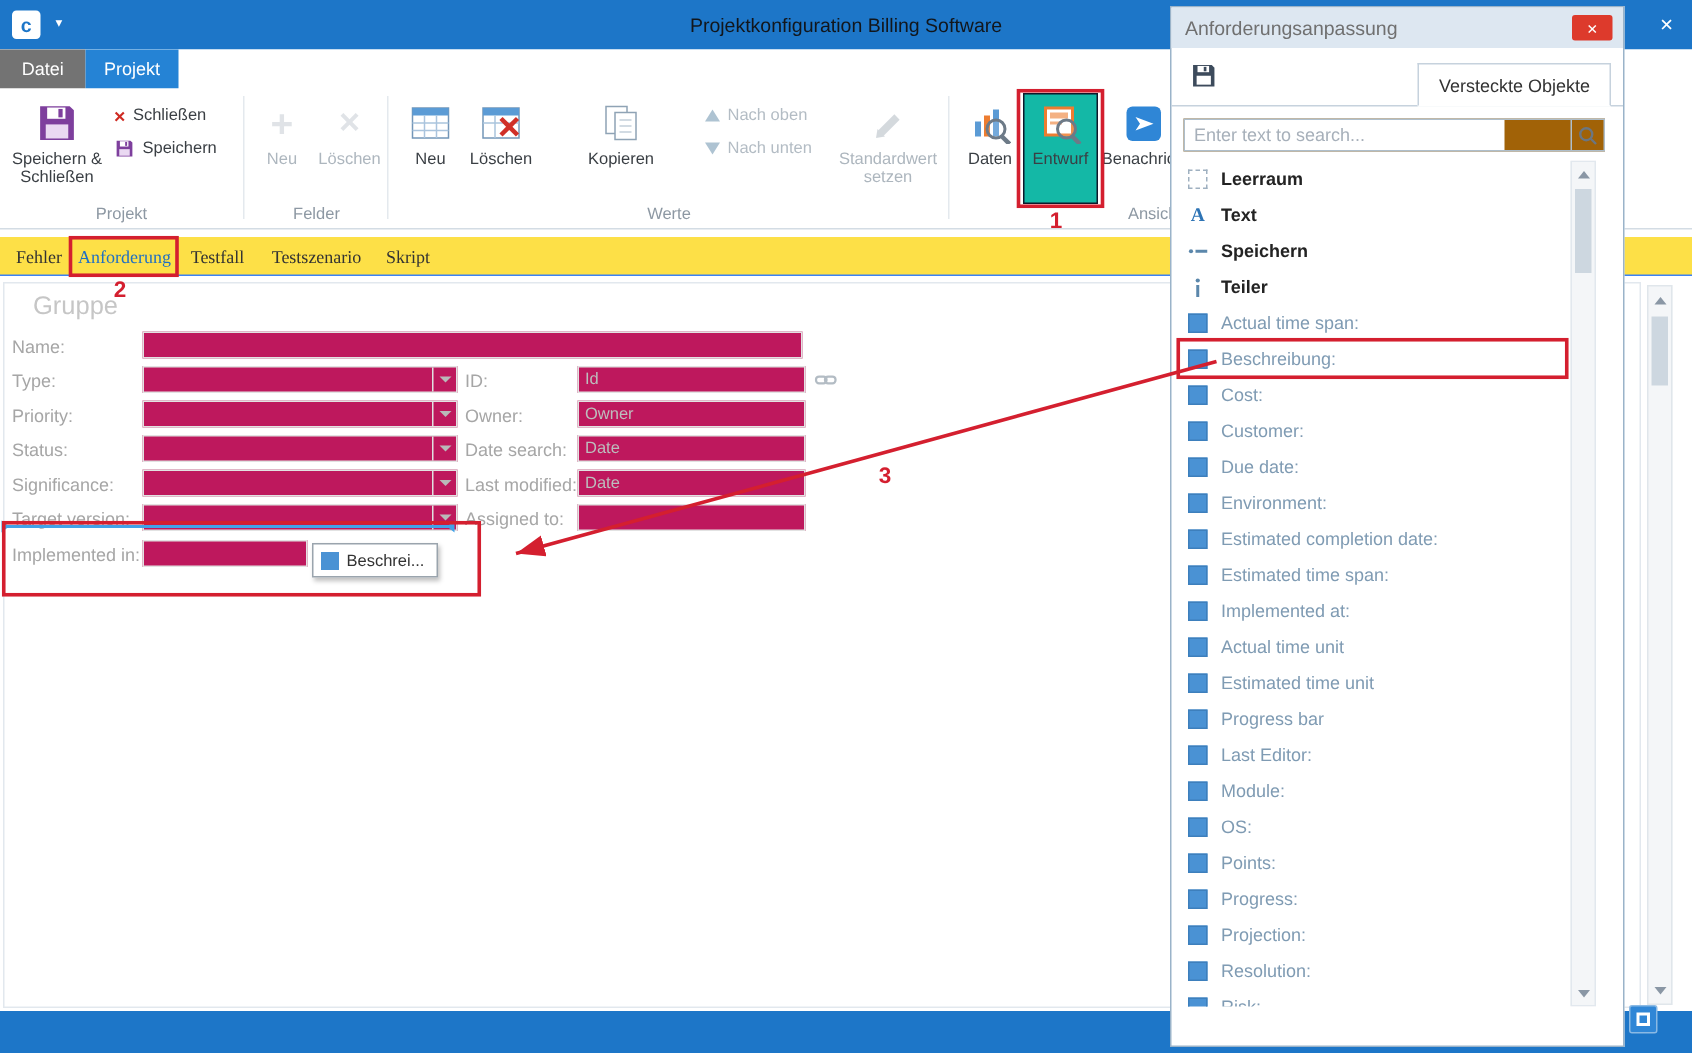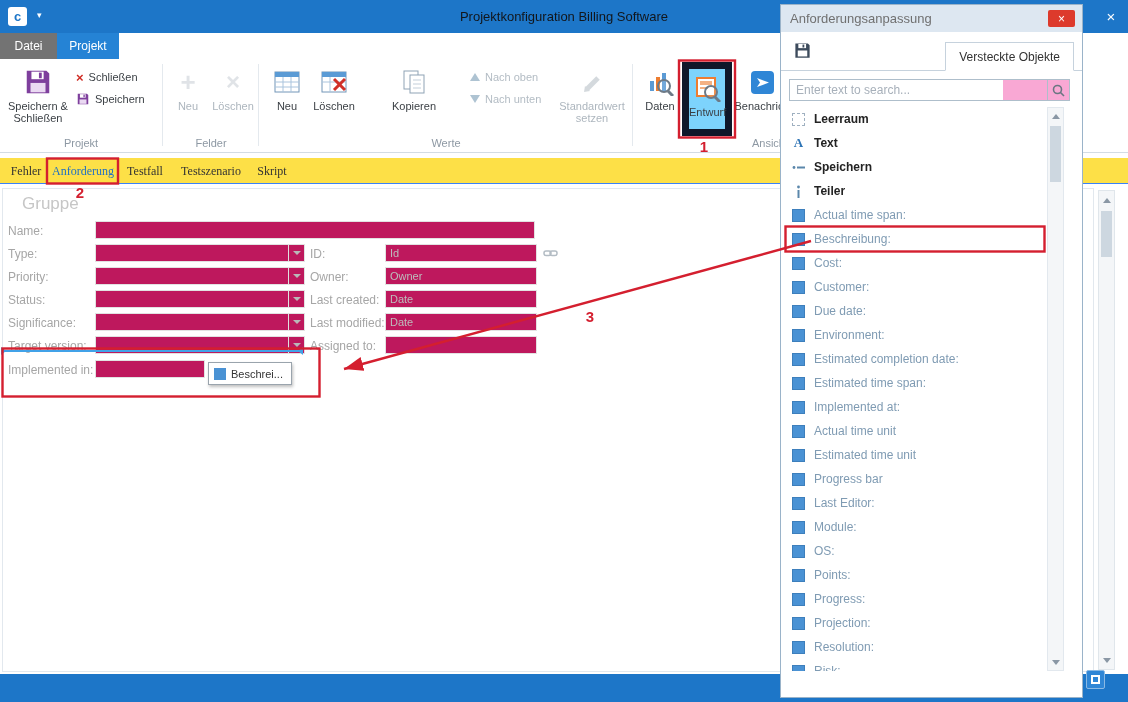--- a/index.html
+++ b/index.html
@@ -19,21 +19,21 @@
   .rtab.datei { left:0; width:57px; background:#737373; }
   .rtab.projekt { left:57px; width:62px; background:#2583d5; }
 
   
   .ribbon { position:absolute; left:0; top:59px; width:1128px; height:94px; background:#fff; border-bottom:1px solid #d3dce4; z-index:1; }
   .gsep { position:absolute; top:5px; height:82px; width:1px; background:#e4e9ee; }
   .gcap { position:absolute; top:78px; font-size:11px; color:#8d98a3; text-align:center; }
   .rbtn { position:absolute; top:3px; height:74px; display:flex; flex-direction:column; align-items:center; padding-top:5px; gap:3px; font-size:11px; color:#3a3f44; text-align:center; }
   .rbtn .ric { height:30px; display:flex; align-items:center; justify-content:center; }
   .rbtn .rlabel { line-height:12px; max-width:100%; }
-  .rbtn.selected { background:#7dd3fc; border:7px solid #0f172a; padding-top:4px; }
+  .rbtn.selected { background:#14b8a6; border:1px solid #0f172a; padding-top:4px; }
   .rbtn.disabled { color:#adb6be; }
   .rbtn.disabled svg, .rbtn.disabled .gi { opacity:.5; }
   .sbtn { position:absolute; height:20px; display:flex; align-items:center; gap:5px; font-size:11px; color:#3a3f44; }
   .sbtn.disabled { color:#b3bcc4; }
   .gi.plus { font-size:26px; color:#c2c9d0; font-weight:bold; line-height:26px; }
   .gi.cross-big { font-size:24px; color:#c2c9d0; font-weight:bold; }
   .gi.cross-red { font-size:13px; color:#cf2b23; font-weight:bold; }
   .tri-up-sm { width:0; height:0; border-left:5px solid transparent; border-right:5px solid transparent; border-bottom:8px solid #aec3d2; }
   .tri-down-sm { width:0; height:0; border-left:5px solid transparent; border-right:5px solid transparent; border-top:8px solid #aec3d2; }
 
@@ -68,21 +68,21 @@
   .corner { position:absolute; left:1086px; top:670px; width:19px; height:19px; background:#2f86d6; border:1px solid #8ab9e4; border-radius:2px; z-index:12; display:flex; align-items:center; justify-content:center; }
   .corner-inner { width:9px; height:9px; border:2px solid #fff; }
 
   
   .panel { position:absolute; left:780px; top:4px; width:303px; height:694px; background:#fff; border:1px solid #9ab3c9; z-index:10; }
   .ptitle { position:absolute; left:0; top:0; right:0; height:27px; background:#dde7f1; display:flex; align-items:center; padding:0 9px; font-size:13px; color:#707070; }
   .pclose { position:absolute; right:7px; top:5px; width:27px; height:17px; background:#dd3a2c; color:#fff; font-size:12px; display:flex; align-items:center; justify-content:center; border-radius:2px; }
   .ptoolbar { position:absolute; left:0; top:27px; right:0; height:39px; border-bottom:1px solid #c6d2dd; }
   .psave { position:absolute; left:12px; top:9px; }
   .ptab { position:absolute; right:8px; bottom:-1px; height:29px; background:#fff; border:1px solid #c6d2dd; border-bottom:1px solid #fff; padding:0 13px; display:flex; align-items:center; font-size:12px; color:#333; }
-  .psearch { position:absolute; left:8px; top:74px; width:281px; height:22px; border:1px solid #aebecb; display:flex; background:#f9a8d4;gap:44px; }
+  .psearch { position:absolute; left:8px; top:74px; width:281px; height:22px; border:1px solid #aebecb; display:flex; background:#a16207;gap:44px; }
   .psearch input { flex:1; border:none; outline:none; font-size:12px; color:#666; padding:0 6px; font-family:inherit; background:#fff; min-width:0; }
   .psearch input::placeholder { color:#a7b0ba; }
   .psearch-btn { width:22px; border-left:1px solid #aebecb; display:flex; align-items:center; justify-content:center; flex:0 0 auto; }
   .plist { position:absolute; left:4px; top:102px; width:279px; height:564px; overflow:hidden; }
   .pitem { height:24px; display:flex; align-items:center; gap:9px; padding-left:7px; width:262px; }
   .plabel { font-size:12px; color:#7f9bb3; white-space:nowrap; }
   .pitem.bold .plabel { color:#232323; font-weight:bold;text-align:right; }
   .pi { width:13px; height:13px; flex:0 0 auto; display:flex; align-items:center; justify-content:center; }
   .pi.blue { background:#4a92d4; border:1px solid #3d7fbc; }
   .pi.dashed { border:1px dashed #9fb0c0; background:#fff; }
@@ -307,21 +307,21 @@
   <svg class="flabel" style="left:543px;top:246px;" width="15" height="14" viewBox="0 0 15 14">
       <rect x="1" y="5" width="7" height="4.5" rx="2" fill="none" stroke="#b3bcc4" stroke-width="1.5"></rect>
       <rect x="7" y="5" width="7" height="4.5" rx="2" fill="none" stroke="#b3bcc4" stroke-width="1.5"></rect>
     </svg>
 
   <div class="flabel" style="left:310px;top:270px;">Owner:</div>
   <div class="finput" style="left:385px;top:267px;width:152px;">
     <span class="fval">Owner</span>
   </div>
 
-  <div class="flabel" style="left:310px;top:293px;">Last created:</div>
+  <div class="flabel" style="left:310px;top:293px;">Date search:</div>
   <div class="finput" style="left:385px;top:290px;width:152px;">
     <span class="fval">Date</span>
   </div>
 
   <div class="flabel" style="left:310px;top:316px;">Last modified:</div>
   <div class="finput" style="left:385px;top:313px;width:152px;">
     <span class="fval">Date</span>
   </div>
 
   <div class="flabel" style="left:310px;top:339px;">Assigned to:</div>

